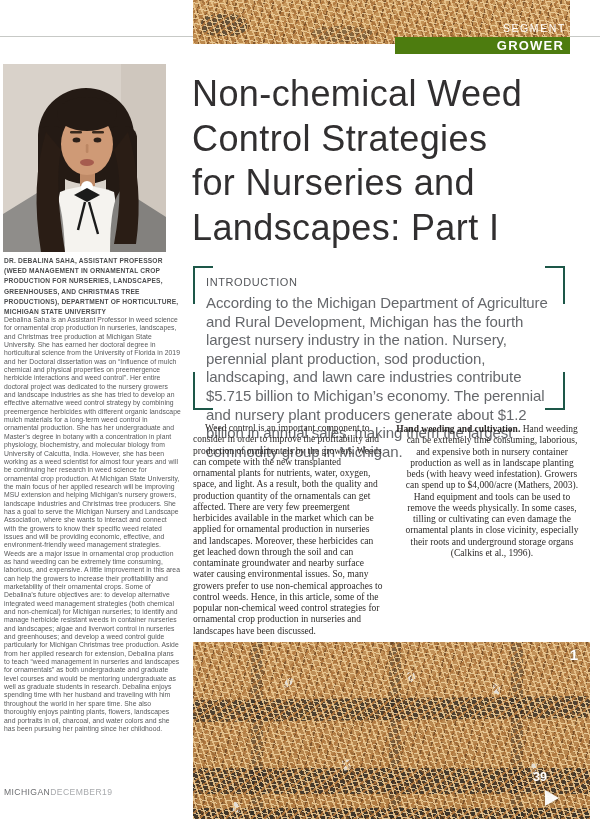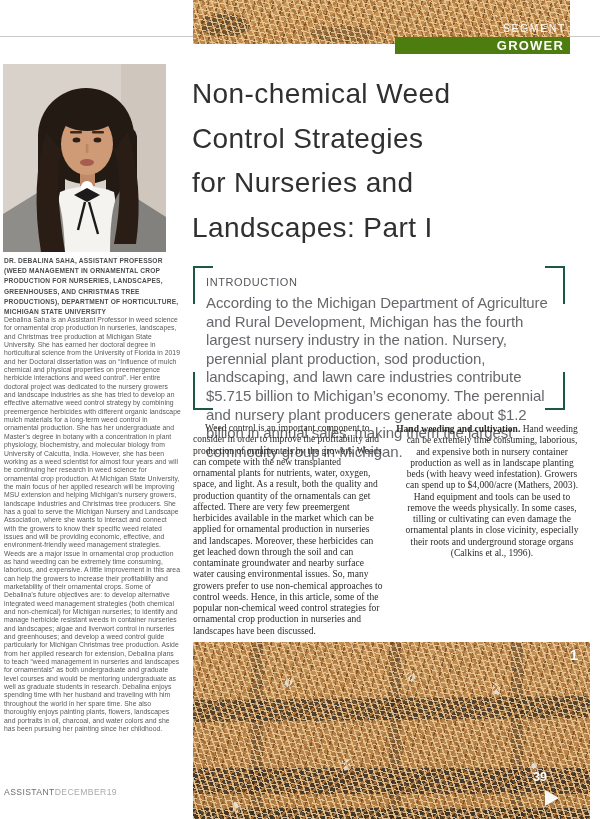--- a/index.html
+++ b/index.html
@@ -47,21 +47,21 @@
     position:absolute; left:4px; top:316px; width:177px;
     font-size:6.8px; color:#58595b; line-height:8.35px; letter-spacing:.05px;
   }
   .issue-footer { position:absolute; left:4px; top:787px; font-size:8.6px; letter-spacing:.4px; }
   .issue-footer .m1 { color:#6d6e71; }
   .issue-footer .m2, .issue-footer .yr { color:#a8aaad; }
 
   
   .article-title {
     position:absolute; left:192px; top:72px; width:395px;
-    font-size:28px; line-height:44.5px; font-weight:normal;
+    font-size:36px; line-height:44.5px; font-weight:normal;
     color:#312f30; letter-spacing:.4px; white-space:pre-line;
   }
   .intro-corner { position:absolute; width:20px; height:38px; z-index:2; }
   .intro-corner.tl { left:193px; top:266px; border-left:2.5px solid #1d5748; border-top:2.5px solid #1d5748; }
   .intro-corner.tr { left:545px; top:266px; border-right:2.5px solid #1d5748; border-top:2.5px solid #1d5748; }
   .intro-corner.bl { left:193px; top:372px; border-left:2.5px solid #1d5748; border-bottom:2.5px solid #1d5748; }
   .intro-corner.br { left:545px; top:372px; border-right:2.5px solid #1d5748; border-bottom:2.5px solid #1d5748; }
   .intro-heading {
     position:absolute; left:206px; top:276px;
     font-size:11px; color:#55575b; letter-spacing:.6px; font-weight:normal;
@@ -144,21 +144,21 @@
     <path d="M84,124 L97,131 L84,138 Z" fill="#1b1b1b"></path>
     <path d="M82,138 L75,166" stroke="#1b1b1b" stroke-width="2.4" fill="none"></path>
     <path d="M86,138 L95,170" stroke="#1b1b1b" stroke-width="2.4" fill="none"></path>
     <path d="M0,188 L0,150 L47,121 Q60,131 62,188 Z" fill="#8f8d8a"></path>
     <path d="M163,188 L163,153 L119,125 Q107,135 107,188 Z" fill="#83817e"></path>
     <path d="M43,68 Q27,120 38,188 L62,188 Q51,120 58,86 Z" fill="#2a1d15"></path>
     <path d="M125,68 Q141,122 133,180 L111,180 Q122,120 111,86 Z" fill="#2a1d15"></path>
   </svg>
   <div class="photo-caption">DR. DEBALINA SAHA, ASSISTANT PROFESSOR (WEED MANAGEMENT IN ORNAMENTAL CROP PRODUCTION FOR NURSERIES, LANDSCAPES, GREENHOUSES, AND CHRISTMAS TREE PRODUCTIONS), DEPARTMENT OF HORTICULTURE, MICHIGAN STATE UNIVERSITY</div>
   <div class="bio">Debalina Saha is an Assistant Professor in weed science for ornamental crop production in nurseries, landscapes, and Christmas tree production at Michigan State University. She has earned her doctoral degree in horticultural science from the University of Florida in 2019 and her Doctoral dissertation was on “Influence of mulch chemical and physical properties on preemergence herbicide interactions and weed control”. Her entire doctoral project was dedicated to the nursery growers and landscape industries as she has tried to develop an effective alternative weed control strategy by combining preemergence herbicides with different organic landscape mulch materials for a long-term weed control in ornamental production. She has her undergraduate and Master’s degree in botany with a concentration in plant physiology, biochemistry, and molecular biology from University of Calcutta, India. However, she has been working as a weed scientist for almost four years and will be continuing her research in weed science for ornamental crop production. At Michigan State University, the main focus of her applied research will be improving MSU extension and helping Michigan’s nursery growers, landscape industries and Christmas tree producers. She has a goal to serve the Michigan Nursery and Landscape Association, where she wants to interact and connect with the growers to know their specific weed related issues and will be providing economic, effective, and environment-friendly weed management strategies. Weeds are a major issue in ornamental crop production as hand weeding can be extremely time consuming, laborious, and expensive. A little improvement in this area can help the growers to increase their profitability and marketability of their ornamental crops. Some of Debalina’s future objectives are: to develop alternative integrated weed management strategies (both chemical and non-chemical) for Michigan nurseries; to identify and manage herbicide resistant weeds in container nurseries and landscapes; algae and liverwort control in nurseries and greenhouses; and develop a weed control guide particularly for Michigan Christmas tree production. Aside from her applied research for extension, Debalina plans to teach “weed management in nurseries and landscapes for ornamentals” as both undergraduate and graduate level courses and would be mentoring undergraduate as well as graduate students in research. Debalina enjoys spending time with her husband and traveling with him throughout the world in her spare time. She also thoroughly enjoys painting plants, flowers, landscapes and portraits in oil, charcoal, and water colors and she has been pursuing her painting since her childhood.</div>
-  <div class="issue-footer"><span class="m1">ASSISTANT</span><span class="m2">DECEMBER</span><span class="yr">19</span></div>
+  <div class="issue-footer"><span class="m1">MICHIGAN</span><span class="m2">DECEMBER</span><span class="yr">19</span></div>
 
   <h1 class="article-title">Non-chemical Weed
 Control Strategies
 for Nurseries and
 Landscapes: Part I</h1>
 
   <div class="intro-corner tl"></div>
   <div class="intro-corner tr"></div>
   <div class="intro-corner bl"></div>
   <div class="intro-corner br"></div>

